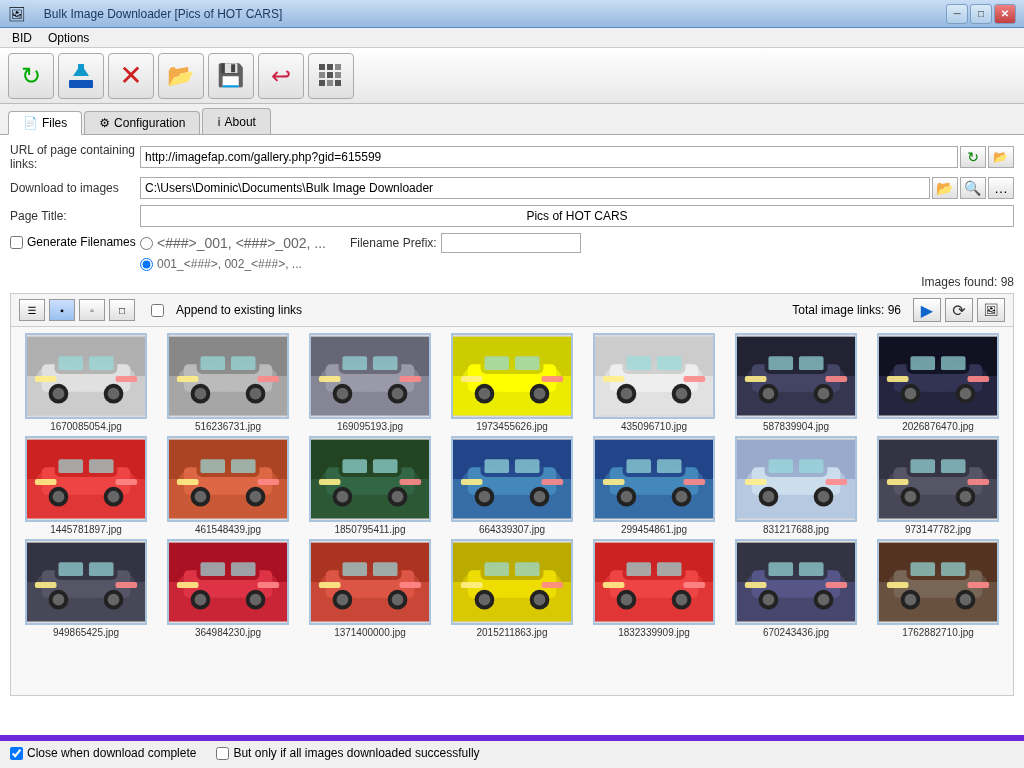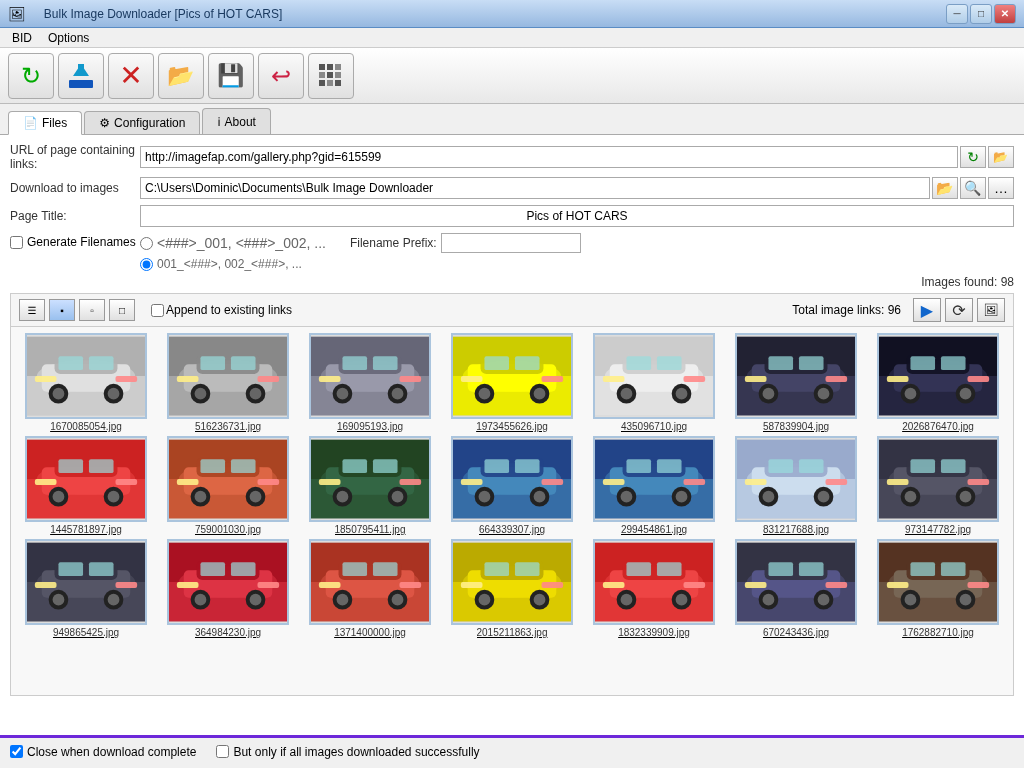--- a/index.html
+++ b/index.html
@@ -118,21 +118,21 @@
       align-items: center;
       padding: 4px 8px;
       background: #f5f5f5;
       border: 1px solid #ccc;
       border-bottom: none;
       gap: 4px;
     }
     .view-btn { width: 26px; height: 22px; border: 1px solid #999; background: linear-gradient(to bottom, #fff, #e0e0e0); cursor: pointer; display: flex; align-items: center; justify-content: center; font-size: 10px; }
     .view-btn.active { background: linear-gradient(to bottom, #cce0ff, #99c0ee); }
     .grid-sep { width: 4px; }
-    .append-check { display: flex; align-items: center; gap: 2px; font-size: 12px; margin-left: 4px; }
+    .append-check { display: flex; align-items: center; gap: 12px; font-size: 12px; margin-left: 4px; }
     .total-links { flex: 1; text-align: right; font-size: 12px; margin-right: 8px; }
     .action-btn { width: 28px; height: 24px; border: 1px solid #999; background: linear-gradient(to bottom, #fff, #e0e0e0); cursor: pointer; display: flex; align-items: center; justify-content: center; font-size: 16px; }
 
     
     #image-grid-container {
       border: 1px solid #ccc;
       height: 370px;
       overflow-y: scroll;
       overflow-x: hidden;
       background: #f8f8f8;
@@ -141,41 +141,40 @@
       display: grid;
       grid-template-columns: repeat(7, 1fr);
       gap: 4px;
       padding: 6px;
     }
     .img-cell {
       display: flex;
       flex-direction: column;
       align-items: center;
       cursor: pointer;
-      text-decoration: underline;
     }
     .img-thumb {
       width: 122px;
       height: 86px;
       border: 2px solid #aac4dd;
       background: #ddd;
       display: flex;
       align-items: center;
       justify-content: center;
       overflow: hidden;
       position: relative;
     }
     .img-thumb svg { width: 100%; height: 100%; }
     .img-label { font-size: 10px; color: #333; margin-top: 2px; text-align: center; max-width: 122px; overflow: hidden; text-overflow: ellipsis; white-space: nowrap; }
 
     
     #bottombar {
       height: 30px;
       background: #f0f0f0;
-      border-top: 3px solid #6d28d9;
+      border-top: 6px solid #6d28d9;
       display: flex;
       align-items: center;
       padding: 0 10px;
       gap: 20px;
     }
     .bottom-check { display: flex; align-items: center; gap: 4px; font-size: 12px; }
 
     
     ::-webkit-scrollbar { width: 14px; }
     ::-webkit-scrollbar-track { background: #f0f0f0; border-left: 1px solid #ccc; }
@@ -478,21 +477,21 @@
       <rect x="32" y="20" width="25" height="14" rx="2" fill="#9dd" opacity="0.7"></rect>
       <rect x="63" y="20" width="25" height="14" rx="2" fill="#9dd" opacity="0.7"></rect>
       <circle cx="32" cy="58" r="10" fill="#222"></circle>
       <circle cx="32" cy="58" r="6" fill="#666"></circle>
       <circle cx="88" cy="58" r="10" fill="#222"></circle>
       <circle cx="88" cy="58" r="6" fill="#666"></circle>
       <rect x="8" y="40" width="22" height="6" rx="2" fill="#ffee88" opacity="0.9"></rect>
       <rect x="90" y="40" width="22" height="6" rx="2" fill="#ff8888" opacity="0.9"></rect>
     </svg>
           </div>
-      <span class="img-label">759001030.jpg</span>
+      <span class="img-label">461548439.jpg</span>
     </div>
         <div class="img-cell">
       <div class="img-thumb">
             <svg viewBox="0 0 120 80" xmlns="http://www.w3.org/2000/svg">
       <rect width="120" height="80" fill="#242"></rect>
       <rect x="0" y="40" width="120" height="40" fill="#364" opacity="0.6"></rect>
       <ellipse cx="60" cy="40" rx="50" ry="16" fill="#364" opacity="0.5"></ellipse>
       <rect x="15" y="28" width="90" height="28" rx="5" fill="#364"></rect>
       <rect x="28" y="18" width="64" height="20" rx="6" fill="#242" opacity="0.9"></rect>
       <rect x="32" y="20" width="25" height="14" rx="2" fill="#9dd" opacity="0.7"></rect>

